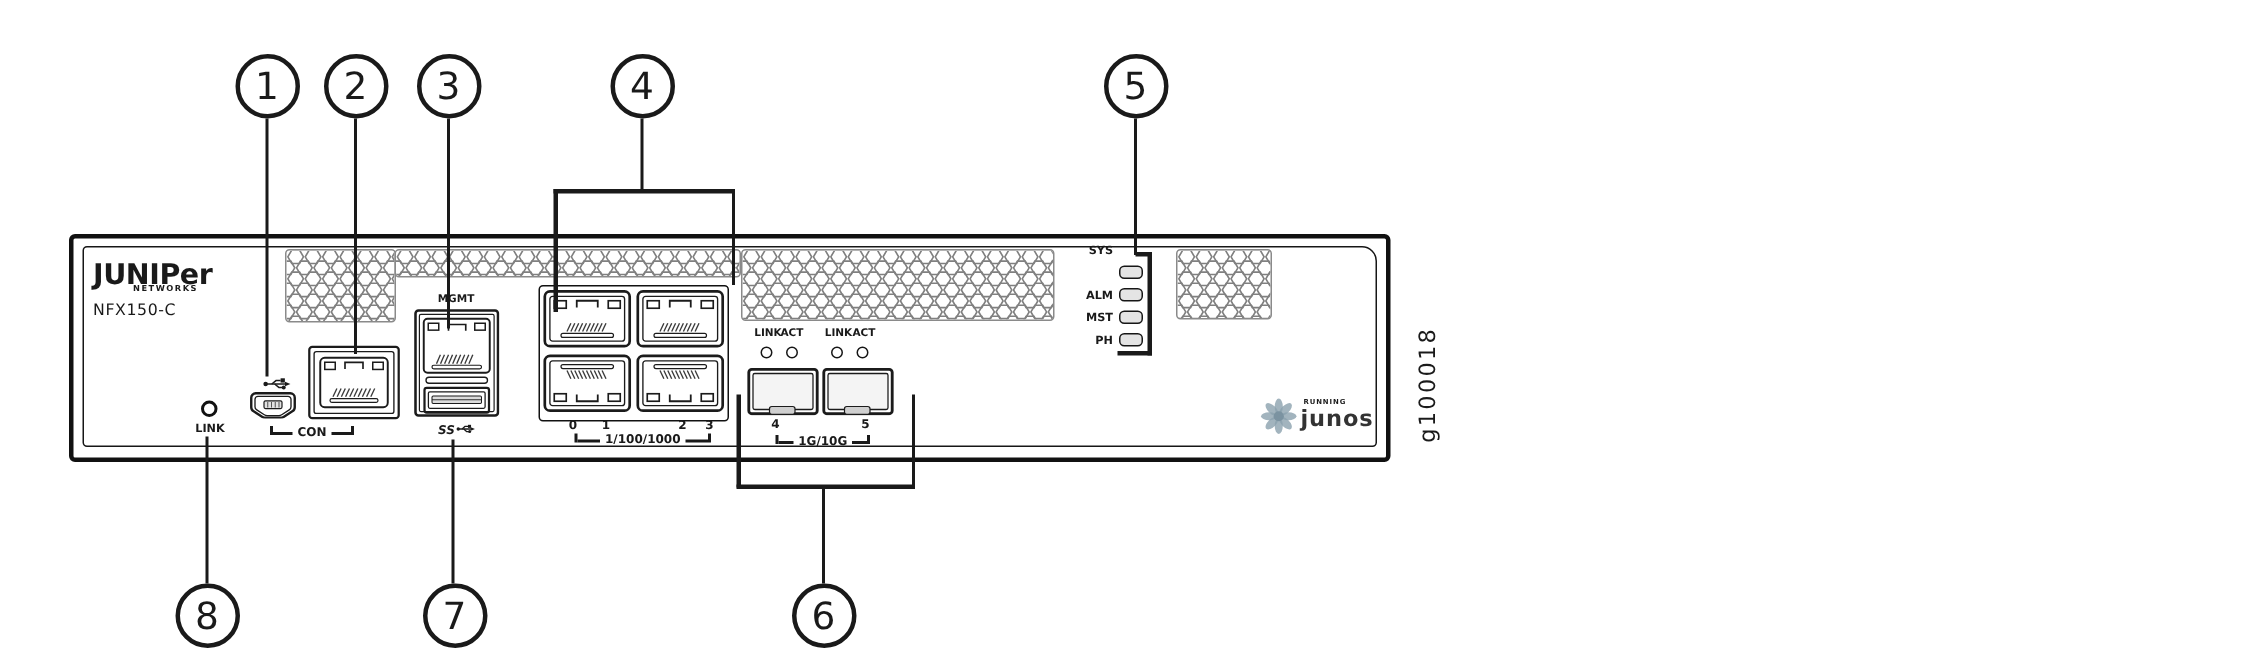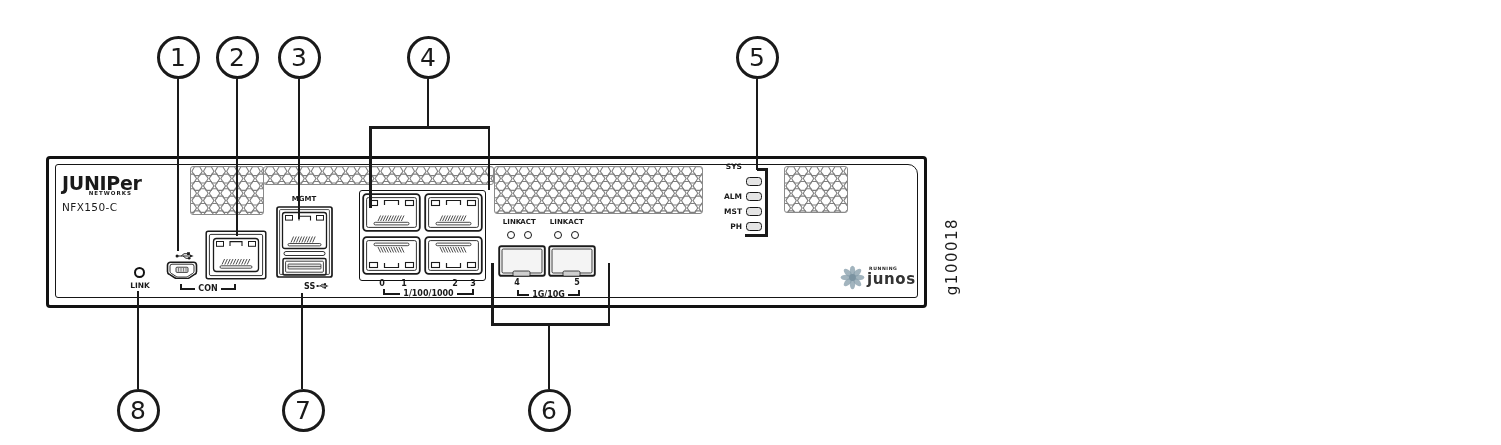--- a/index.html
+++ b/index.html
@@ -457,21 +457,21 @@
           </g>
       <rect x="12" y="37.5" width="33" height="2.4" rx="1.2" stroke-width="0.8"></rect>
       <rect x="8" y="45.5" width="41" height="4" rx="2" stroke-width="0.9"></rect>
       <rect x="7" y="52.5" width="43" height="16.5" rx="1.5" stroke-width="1.5"></rect>
       <rect x="9.6" y="55.2" width="37.8" height="11" rx="1" stroke-width="0.85"></rect>
       <rect x="12" y="58" width="33" height="5" rx="0.8" fill="#dcdcdc" stroke-width="0.7"></rect>
       <path d="M12,60.5 h33" stroke-width="0.6"></path>
     </g>
       </svg>
     </div>
-  <div class="lbl" style="left:304px;top:281px;font-size:8px;z-index:4">
+  <div class="lbl" style="left:292px;top:281px;font-size:8px;font-style:italic;z-index:4">
     <span>SS</span><span class="svgbox" style="position:relative;display:inline-block;left:1px;top:1px;width:13px;height:8px"><svg viewBox="0 0 14 8">
           <g stroke="#1b1b1b" stroke-width="0.9" fill="#1b1b1b">
       <circle cx="1.6" cy="4" r="1.2" stroke="none"></circle>
       <path d="M1.6,4 H11.2" fill="none"></path>
       <path d="M4.4,4 L6.4,2.2 h2.2" fill="none"></path>
       <rect x="8.6" y="1" width="2.2" height="2.2" stroke="none"></rect>
       <path d="M5.6,4 L7.6,5.8 h1.6" fill="none"></path>
       <circle cx="9.8" cy="5.8" r="1.1" stroke="none"></circle>
       <polygon points="10.6,2.8 13.6,4 10.6,5.2" stroke="none"></polygon>
     </g>

